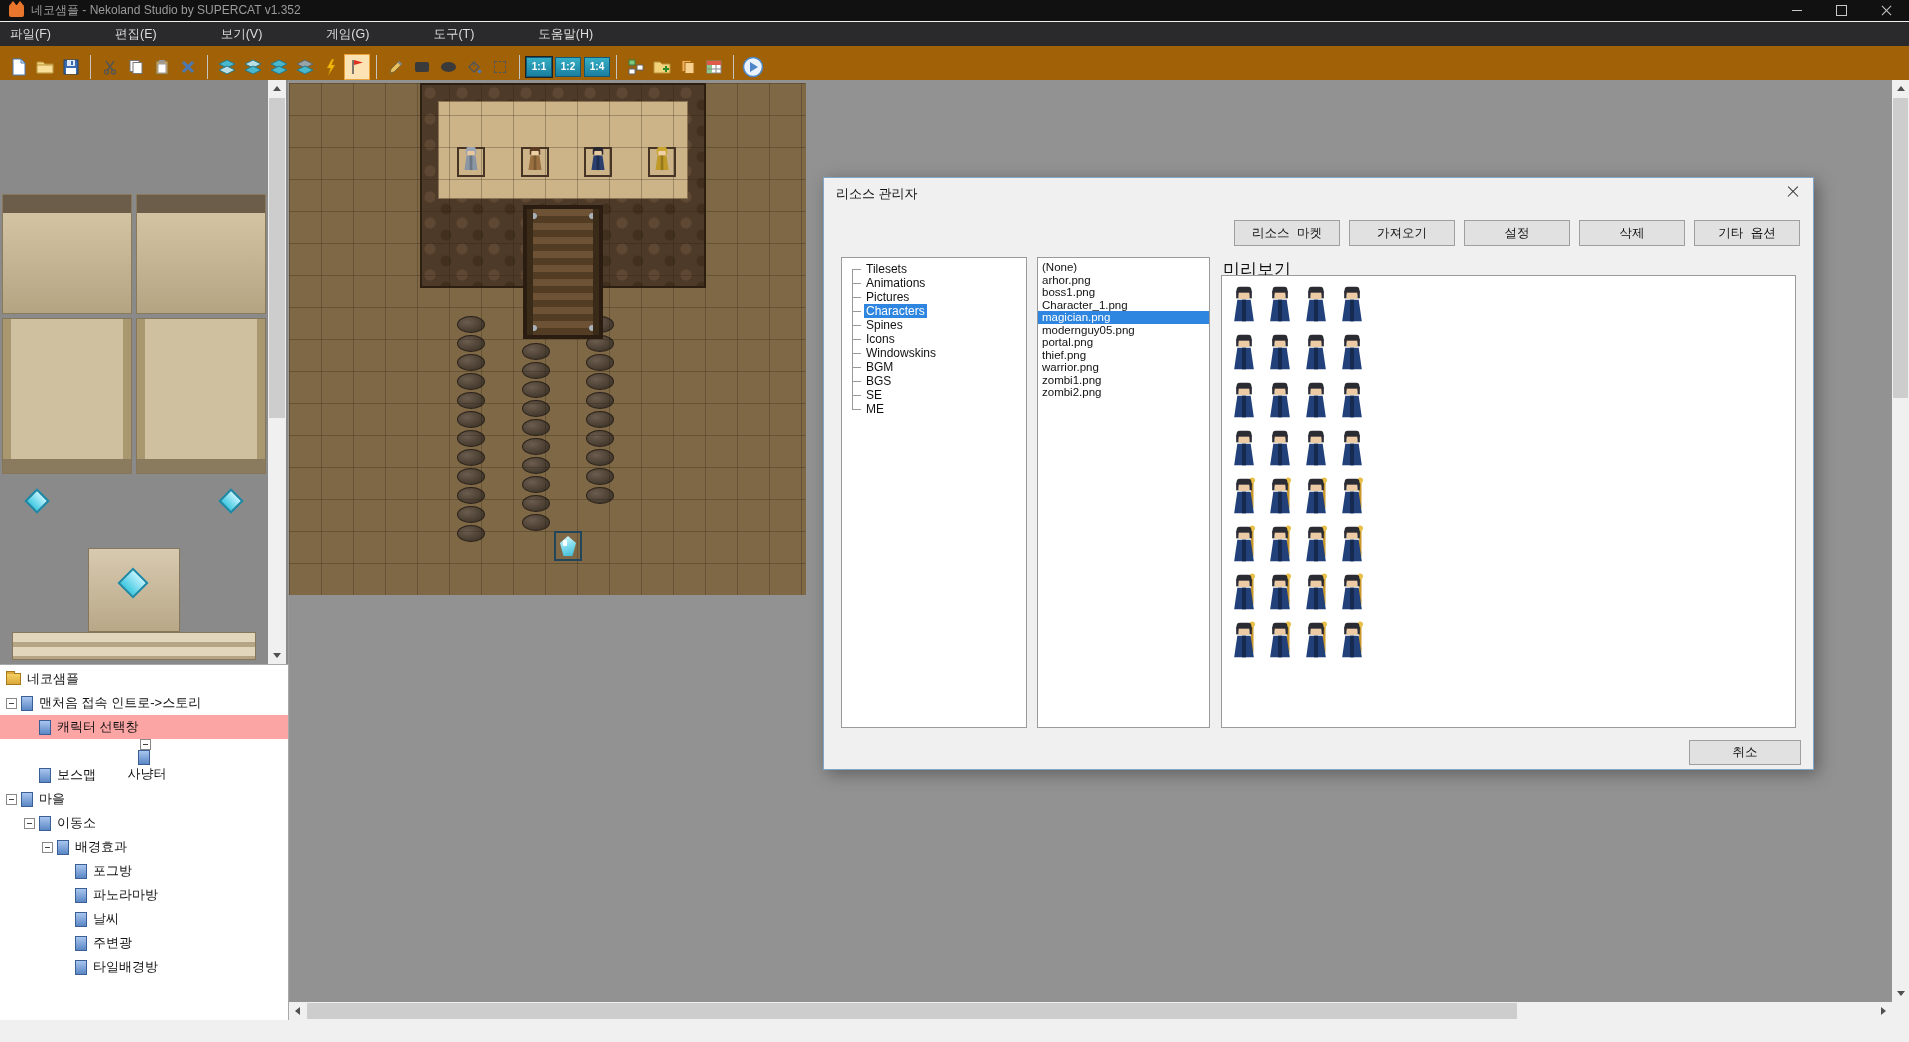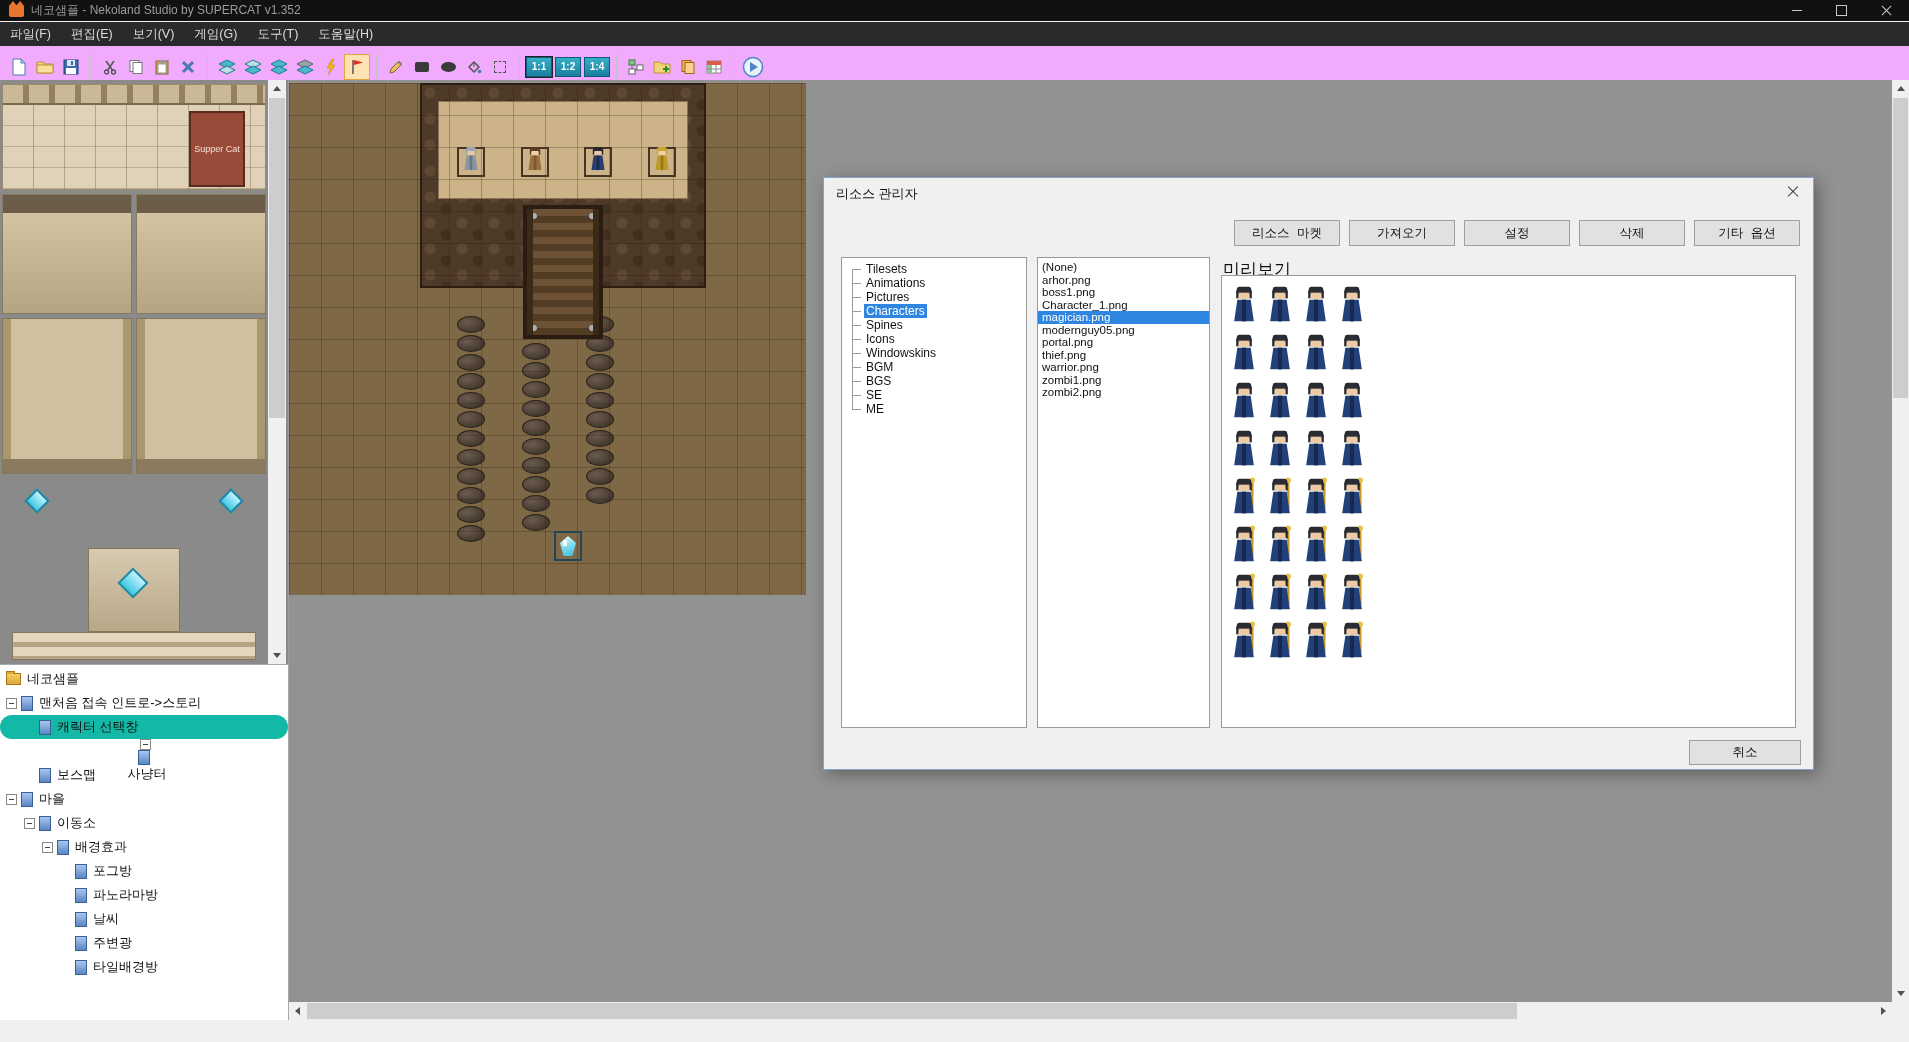--- a/index.html
+++ b/index.html
@@ -15,25 +15,25 @@
 #title-text{color:#9b9b9b;font-size:12px;white-space:nowrap;}
 #win-controls{margin-left:auto;display:flex;height:100%;}
 .wc{width:45px;height:100%;display:flex;align-items:center;justify-content:center;position:relative;}
 .wc-min::before{content:'';width:10px;height:1px;background:#c8c8c8;}
 .wc-max::before{content:'';width:9px;height:9px;border:1px solid #c8c8c8;}
 .wc-close::before,.wc-close::after{content:'';position:absolute;width:13px;height:1px;background:#c8c8c8;left:16px;top:10px;}
 .wc-close::before{transform:rotate(45deg);}
 .wc-close::after{transform:rotate(-45deg);}
 
 
-#menubar{position:absolute;left:0;top:22px;width:100%;height:24px;background:#2a2a2c;display:flex;align-items:center;}
+#menubar{position:absolute;left:0;top:22px;width:100%;height:24px;background:#2a2a2c;display:flex;align-items:center;gap:44px;}
 .menu-item{color:#dddddd;font-size:12.5px;padding:0 10px;height:100%;display:flex;align-items:center;}
 
 
-#toolbar{position:absolute;left:0;top:46px;width:100%;height:42px;background:#f0abfc;border-bottom:1px solid #bdbdbd;display:flex;align-items:center;padding-left:6px;}
+#toolbar{position:absolute;left:0;top:46px;width:100%;height:42px;background:#a16207;border-bottom:1px solid #bdbdbd;display:flex;align-items:center;padding-left:6px;}
 .tbtn{width:26px;height:26px;display:flex;align-items:center;justify-content:center;flex:none;}
 .tsep{width:1px;height:24px;background:#c4c4c4;margin:0 6px;flex:none;}
 .tool-selected{border:1px solid #e8a33d;background:#fde3b3;}
 .shape-rect{width:14px;height:10px;background:#3a3a3a;border-radius:2px;}
 .shape-ellipse{width:15px;height:10px;background:#3a3a3a;border-radius:50%;}
 .shape-select{width:12px;height:12px;border:1px dashed #555;}
 #zoom-group{display:flex;gap:3px;flex:none;}
 .zoom-btn{width:26px;height:20px;background:linear-gradient(#35aec4,#1a7fa0);color:#fff;font-size:10px;font-weight:bold;display:flex;align-items:center;justify-content:center;border:1px solid #0e5a78;}
 .zoom-btn.active{outline:1px solid #222;}
 
@@ -66,21 +66,21 @@
 .tri-down{width:0;height:0;border-left:4px solid transparent;border-right:4px solid transparent;border-top:5px solid #505050;}
 .tri-left{width:0;height:0;border-top:4px solid transparent;border-bottom:4px solid transparent;border-right:5px solid #505050;}
 .tri-right{width:0;height:0;border-top:4px solid transparent;border-bottom:4px solid transparent;border-left:5px solid #505050;}
 .sb-thumb{position:absolute;background:#cdcdcd;}
 
 #ts-scroll{left:268px;top:0;width:18px;height:584px;}
 
 
 #tree-panel{position:absolute;left:0;top:664px;width:289px;height:356px;background:#fff;border-top:1px solid #a8a8a8;border-right:1px solid #a8a8a8;overflow:hidden;padding-top:2px;}
 .tree-row{display:flex;align-items:center;height:24px;font-size:13px;white-space:nowrap;}
-.tree-row.selected{background:#14b8a6;border-radius:12px;}
+.tree-row.selected{background:#fca5a5;}
 .expander{width:11px;height:11px;border:1px solid #888;background:#fff;position:relative;flex:none;margin-right:4px;}
 .expander::before{content:'';position:absolute;left:2px;right:2px;top:4px;height:1px;background:#444;}
 .tree-spacer{width:15px;flex:none;}
 .icon-folder{width:15px;height:12px;background:linear-gradient(#f4d063,#dca93a);border:1px solid #a87818;position:relative;flex:none;margin-right:6px;}
 .icon-folder::before{content:'';position:absolute;top:-3px;left:-1px;width:7px;height:2px;background:#dca93a;border:1px solid #a87818;border-bottom:none;}
 .icon-doc{width:12px;height:15px;background:linear-gradient(#a9c6ee,#5b87c5);border:1px solid #3a5f95;flex:none;margin-right:6px;}
 
 
 #canvas-area{position:absolute;left:289px;top:80px;width:1620px;height:940px;background:#929292;overflow:hidden;}
 #map{position:absolute;left:0;top:3px;width:517px;height:512px;background:#7e6845;}
@@ -299,26 +299,20 @@
     <div class="tbtn">
         <svg width="22" height="22">
           <circle cx="11" cy="11" r="9.5" fill="#eaf2fb" stroke="#4a86c8" stroke-width="1.5"></circle>
           <polygon points="8,6 16,11 8,16" fill="#4a86c8"></polygon>
         </svg>
       </div>
   </div>
 
   <div id="tileset-panel">
     <div class="ts-tiles">
-      <div class="ts-wall">
-        <div class="ts-cren"></div>
-        <div class="ts-sign">
-            <span>Supper Cat</span>
-          </div>
-      </div>
       <div class="ts-block ts-b1"></div>
       <div class="ts-block ts-b2"></div>
       <div class="ts-pillar ts-p1"></div>
       <div class="ts-pillar ts-p2"></div>
       <div class="ts-gem ts-g1"></div>
       <div class="ts-gem ts-g2"></div>
       <div class="ts-f-col"></div>
       <div class="ts-f-gem"></div>
       <div class="ts-f-base"></div>
     </div>

